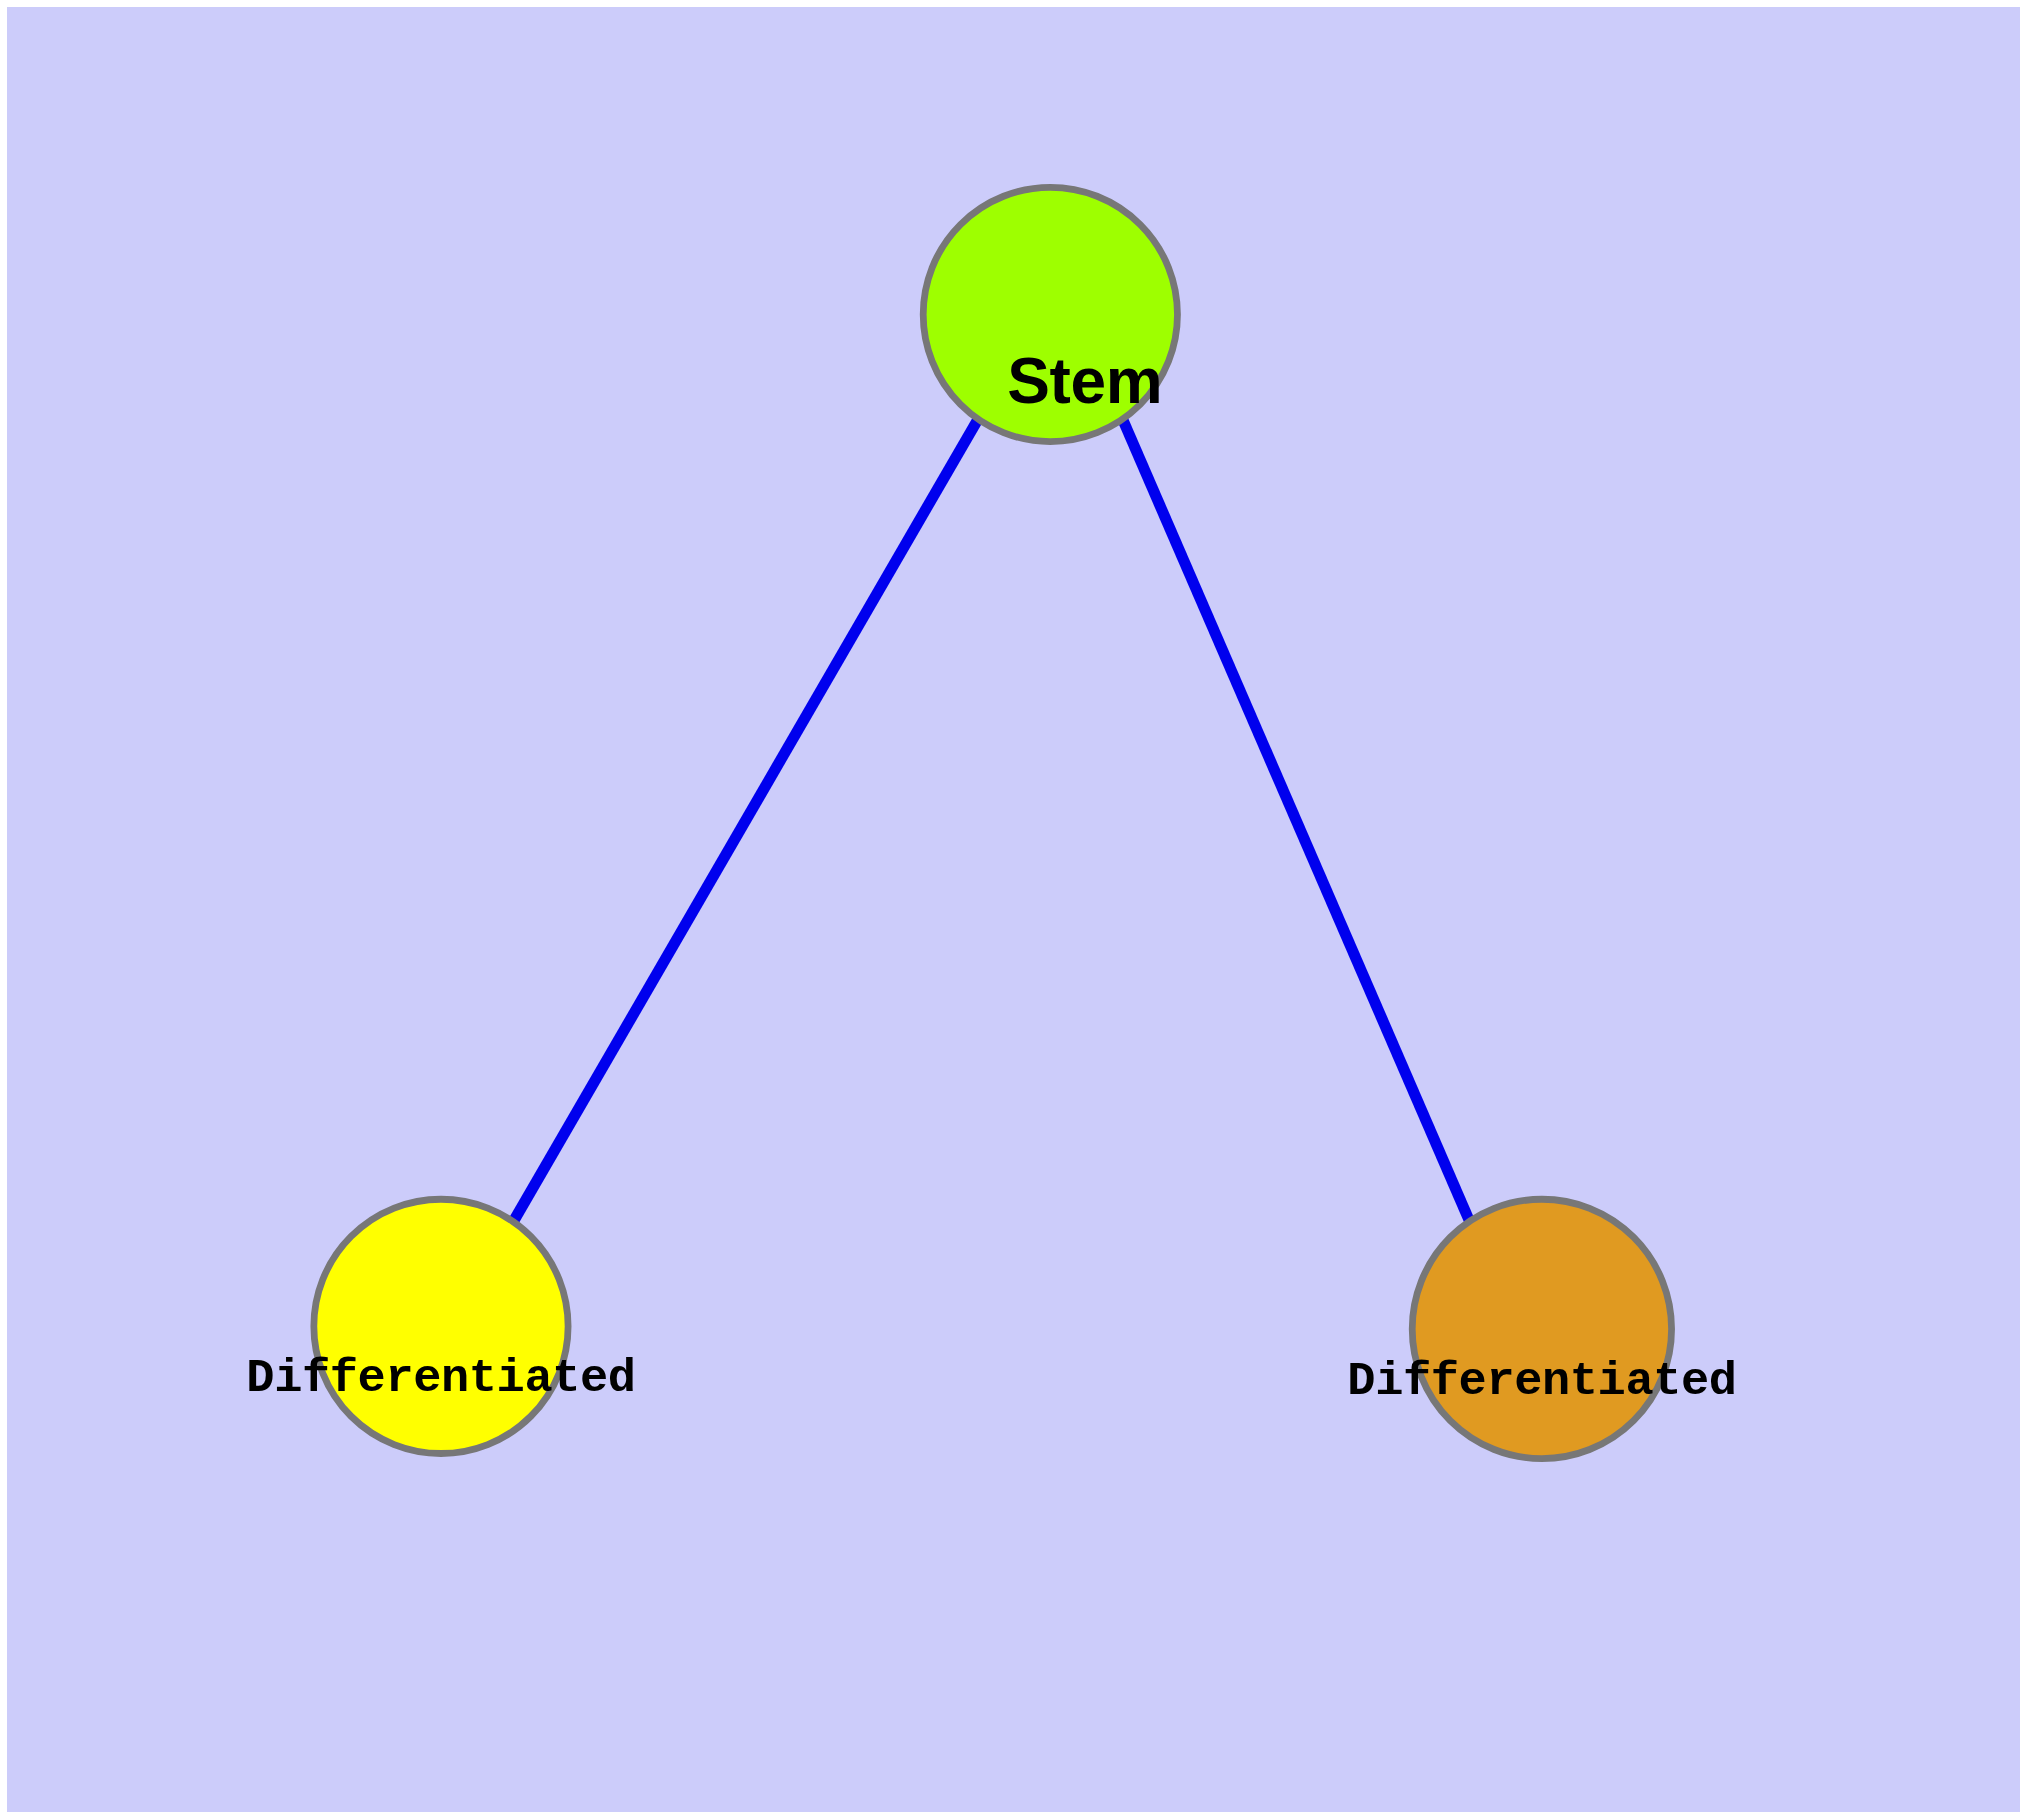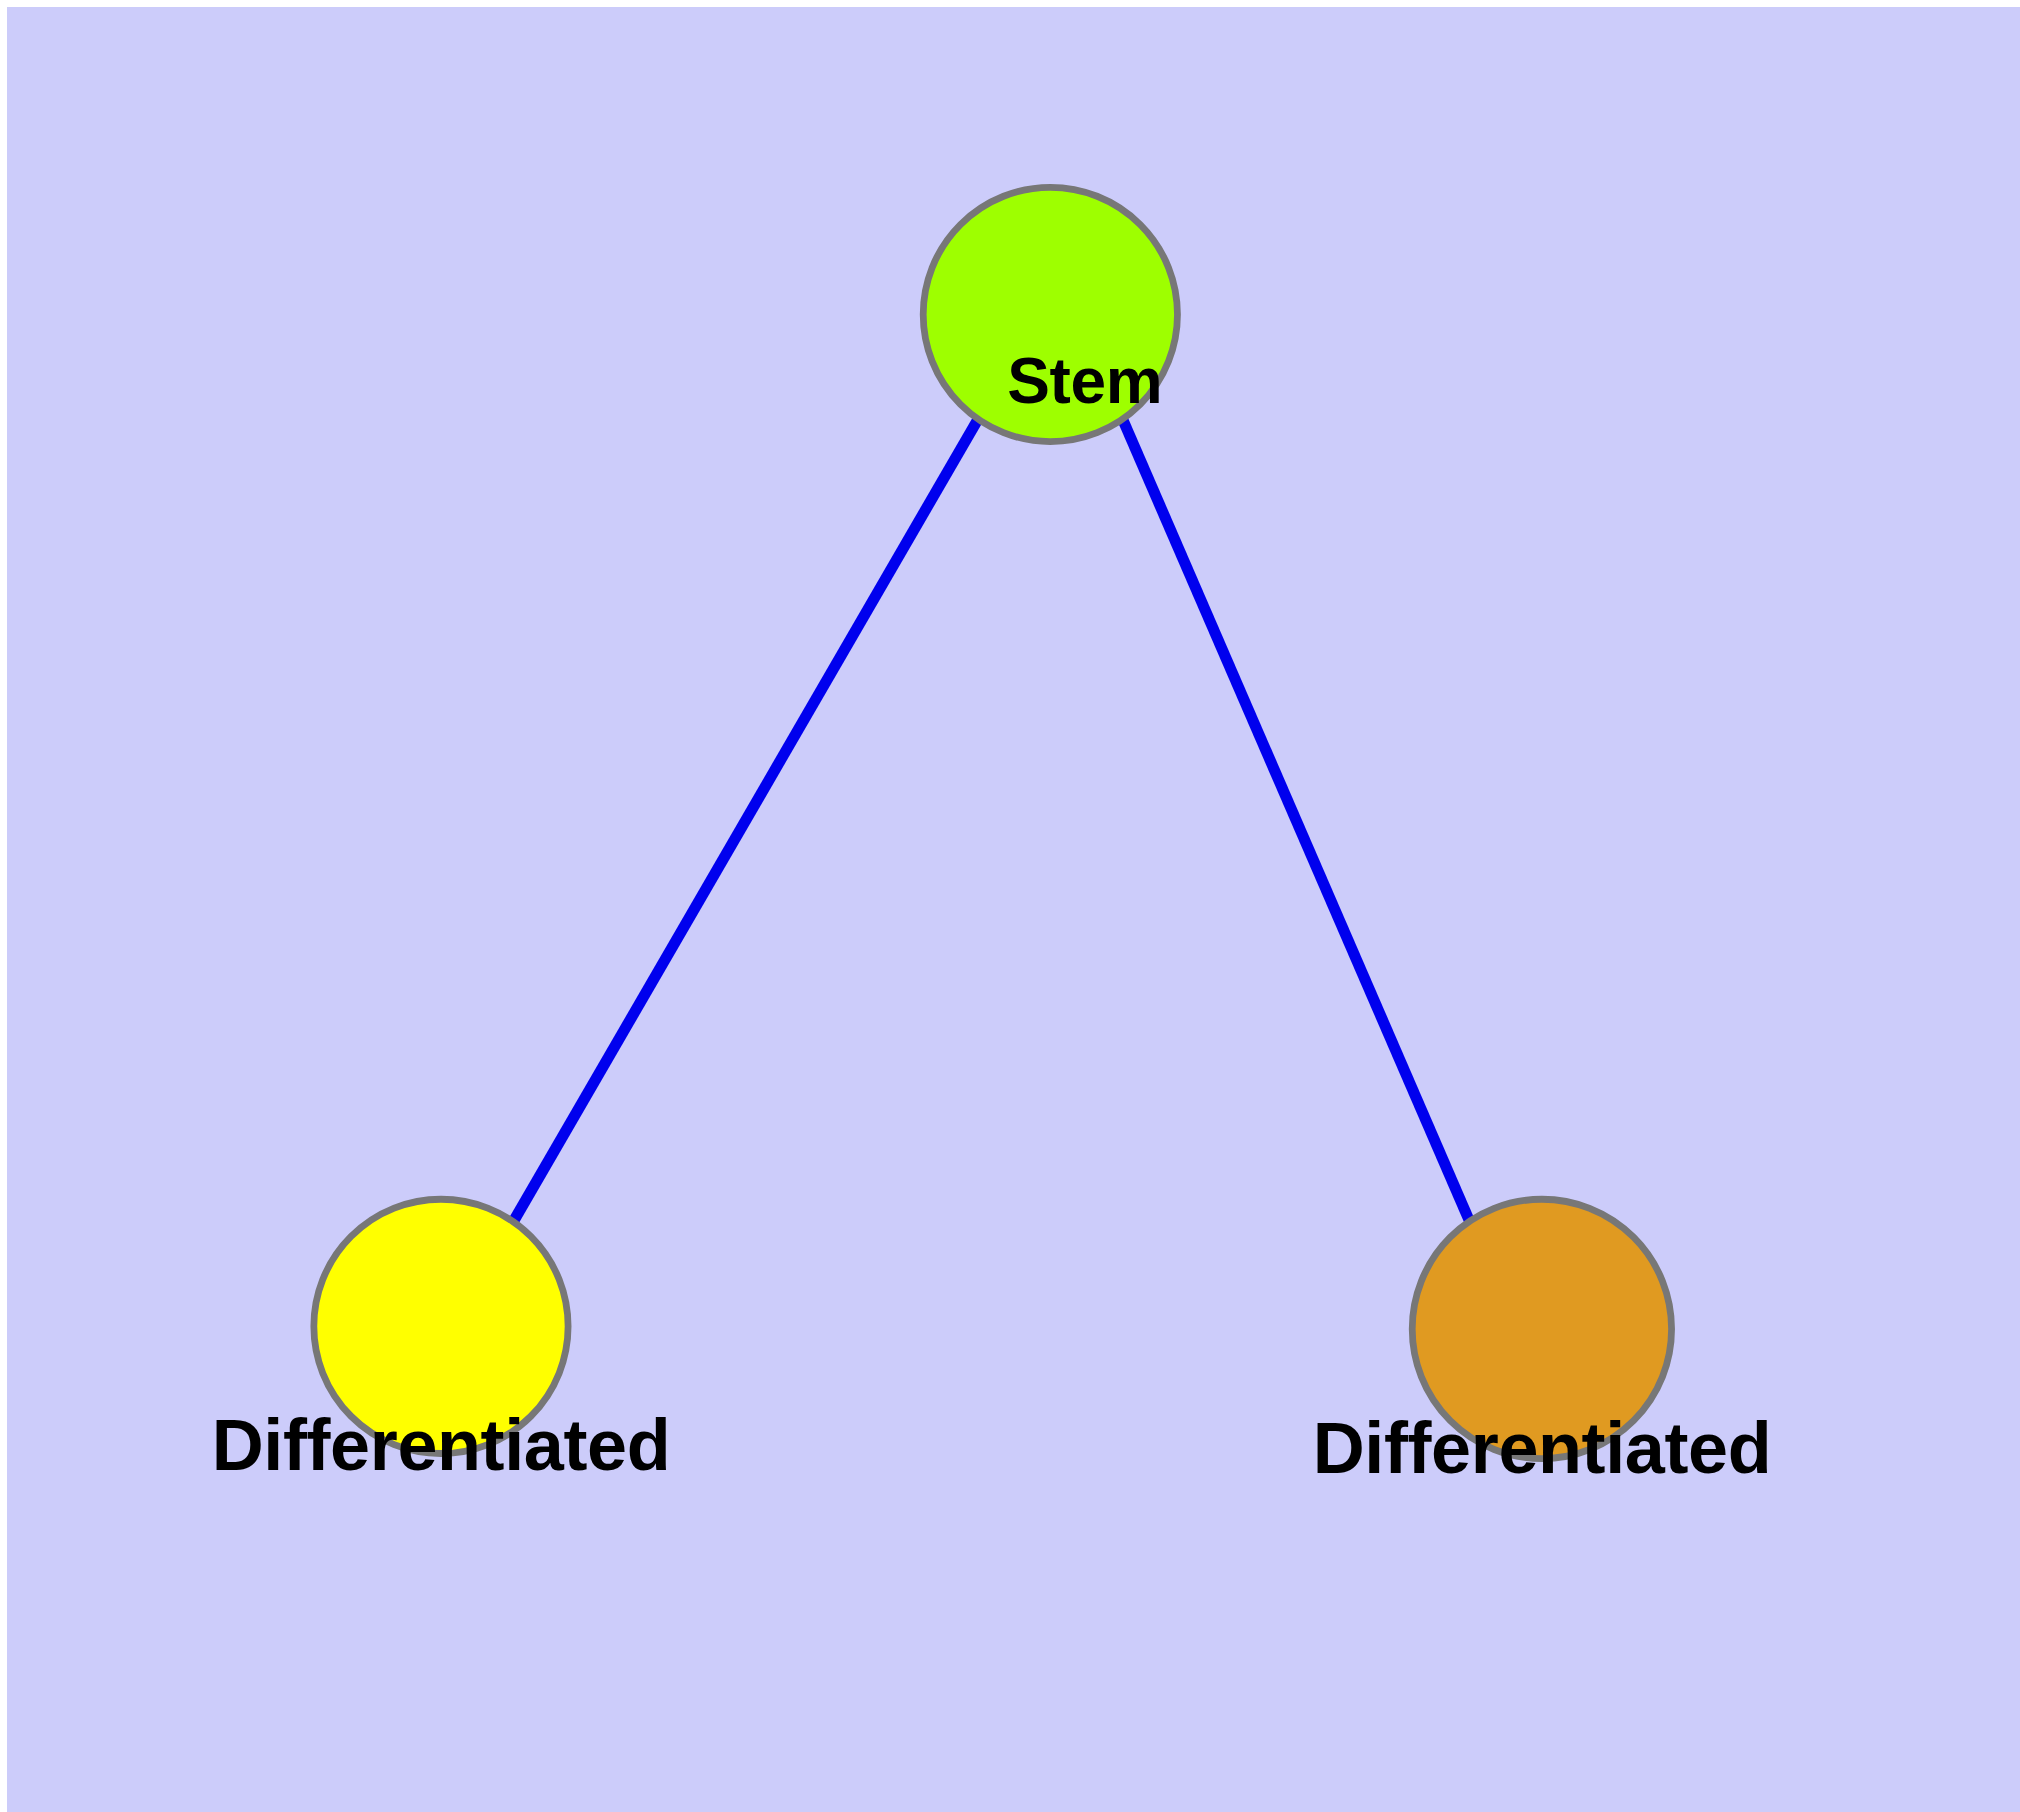--- a/index.html
+++ b/index.html
@@ -42,21 +42,22 @@
     color: #000000;
     line-height: 1.06;
     white-space: pre;
     pointer-events: none;
     letter-spacing: -0.4px;
   }
   .node-label.single {
     font-size: 64px;
   }
   .node-label.multi {
-    font-size: 72px;
+    font-size: 47px;
+    font-family: Liberation Mono, monospace;
   }
 </style>
 </head>
 <body>
 
 <div id="graph-canvas">
 
   <div id="graph-plot"></div>
 
   <svg id="graph-svg" viewBox="0 0 2384 2138">

